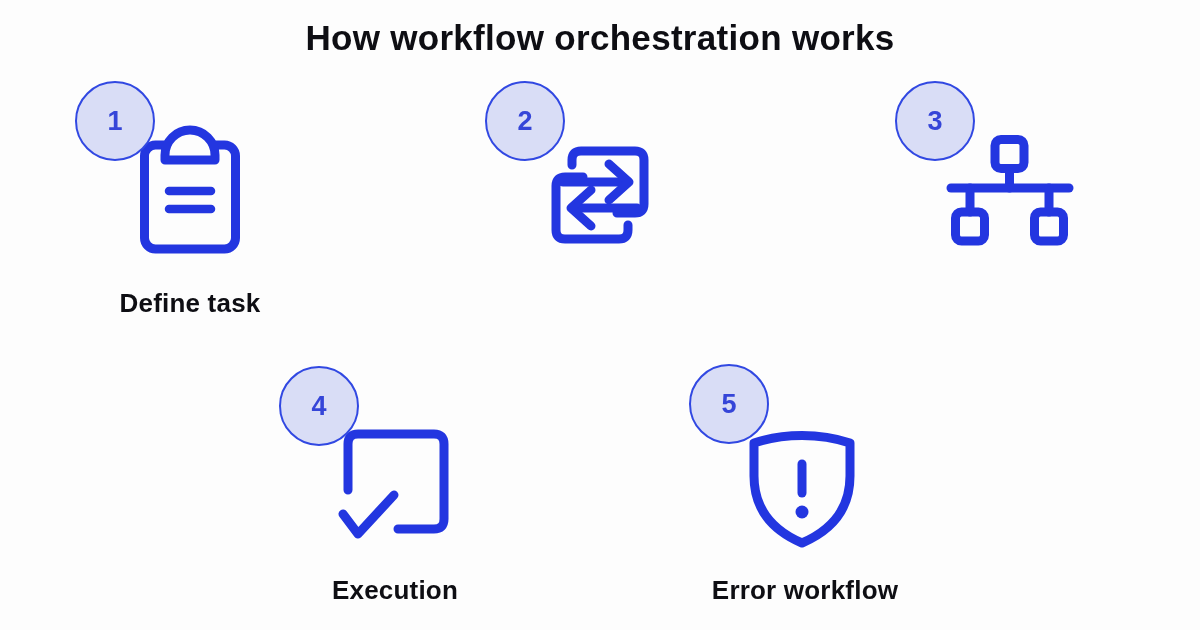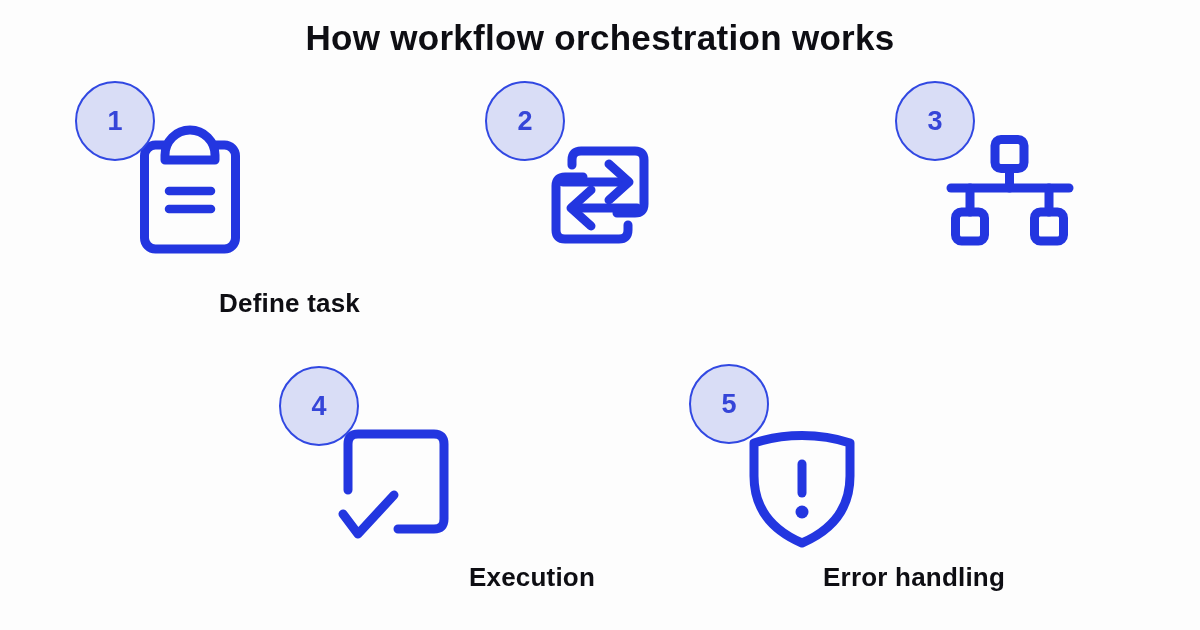--- a/index.html
+++ b/index.html
@@ -54,24 +54,24 @@
   .icon svg{display:block;overflow:visible;}
   .icon path,.icon rect{
     fill:none;stroke:var(--accent);stroke-width:9;
     stroke-linecap:round;stroke-linejoin:round;
   }
   .icon .thin{stroke-width:8.5;}
   .icon .bgfill{fill:var(--background);}
   .icon .solid{fill:var(--accent);stroke:none;}
   .label{
     position:absolute;left:0;width:100%;top:213px;
-    text-align:right;font-size:26px;font-weight:600;
+    text-align:center;font-size:26px;font-weight:600;
     letter-spacing:.2px;color:var(--text);white-space:nowrap;
   }
-  .s4 .label,.s5 .label{top:202px;}
+  .s4 .label,.s5 .label{top:215px;}
 </style>
 </head>
 <body>
 
 <div class="canvas">
 
   <h1 class="title">How workflow orchestration works</h1>
 
   <div class="step s1">
     <div class="badge">1</div>
@@ -128,16 +128,16 @@
 
   <div class="step s5">
     <div class="icon">
       <svg width="112" height="124" viewBox="0 0 112 124" xmlns="http://www.w3.org/2000/svg">
         <path d="M 8 17 C 38 7 74 7 104 17 V 50 C 104 85 84 105 56 117 C 28 105 8 85 8 50 Z"></path>
         <path d="M 56 38 V 67"></path>
         <circle class="solid" cx="56" cy="86" r="6.5"></circle>
       </svg>
     </div>
     <div class="badge">5</div>
-    <div class="label">Error handling</div>
+    <div class="label">Error workflow</div>
   </div>
 
 </div>
 
 </body></html>

